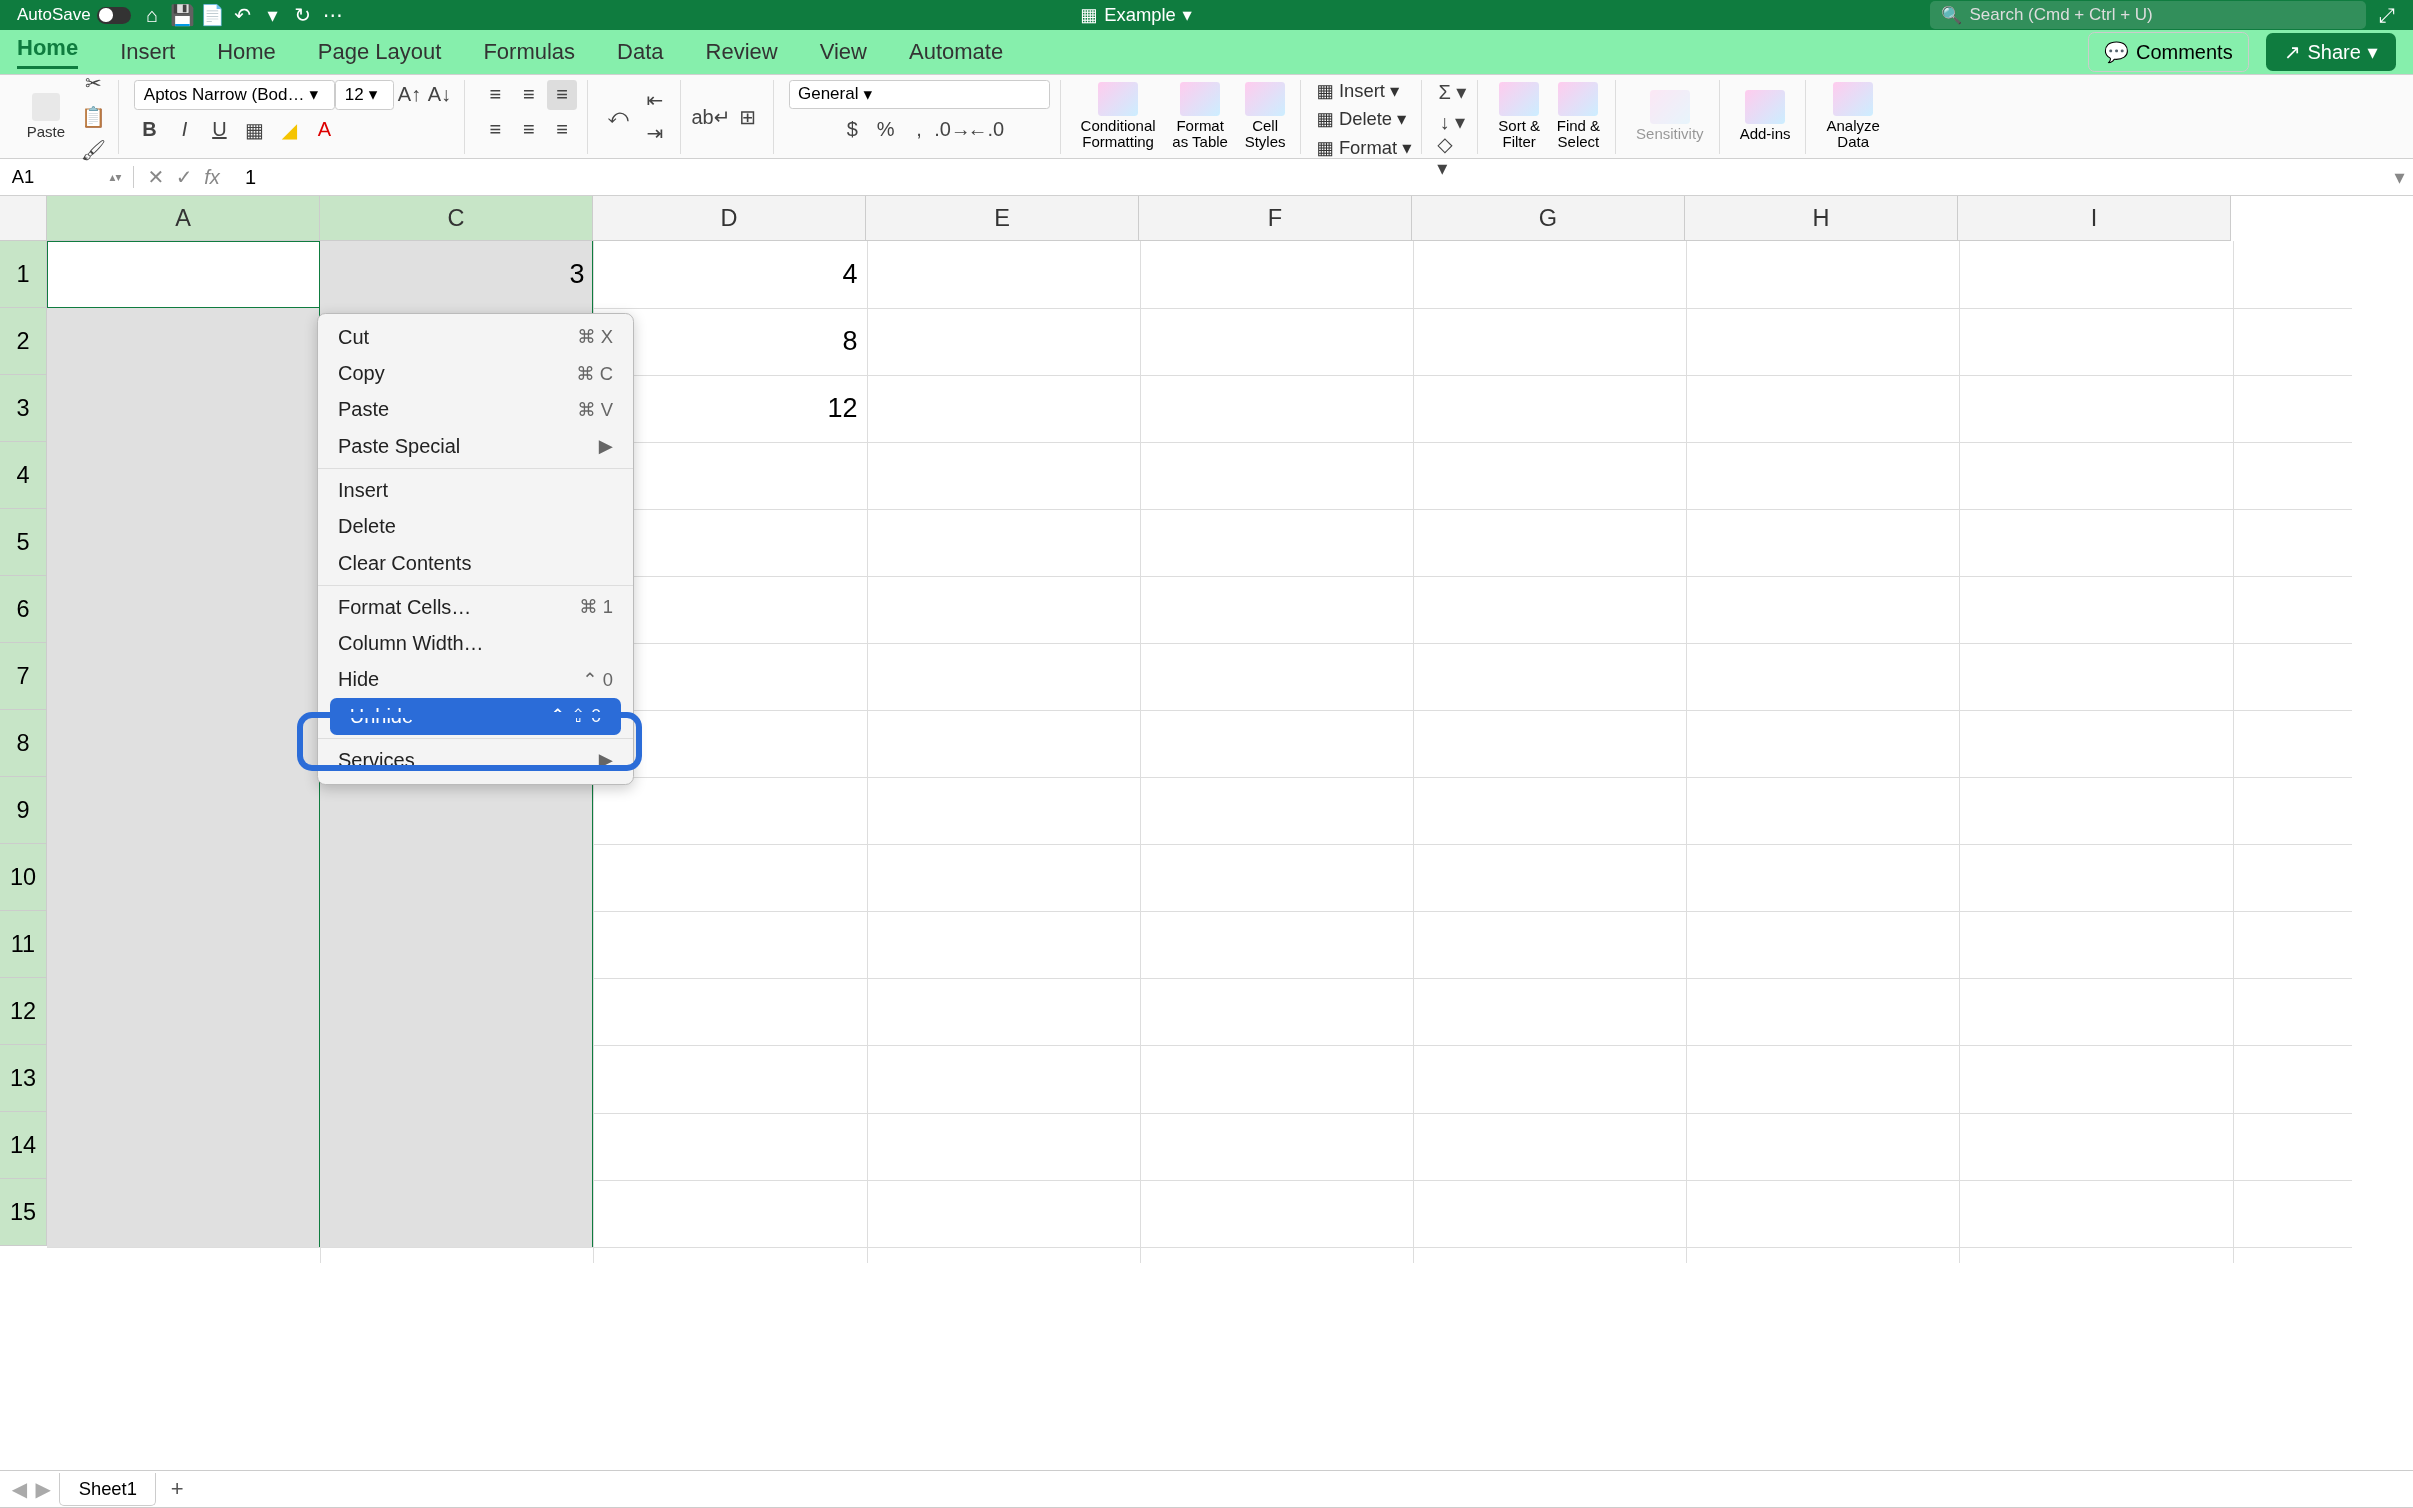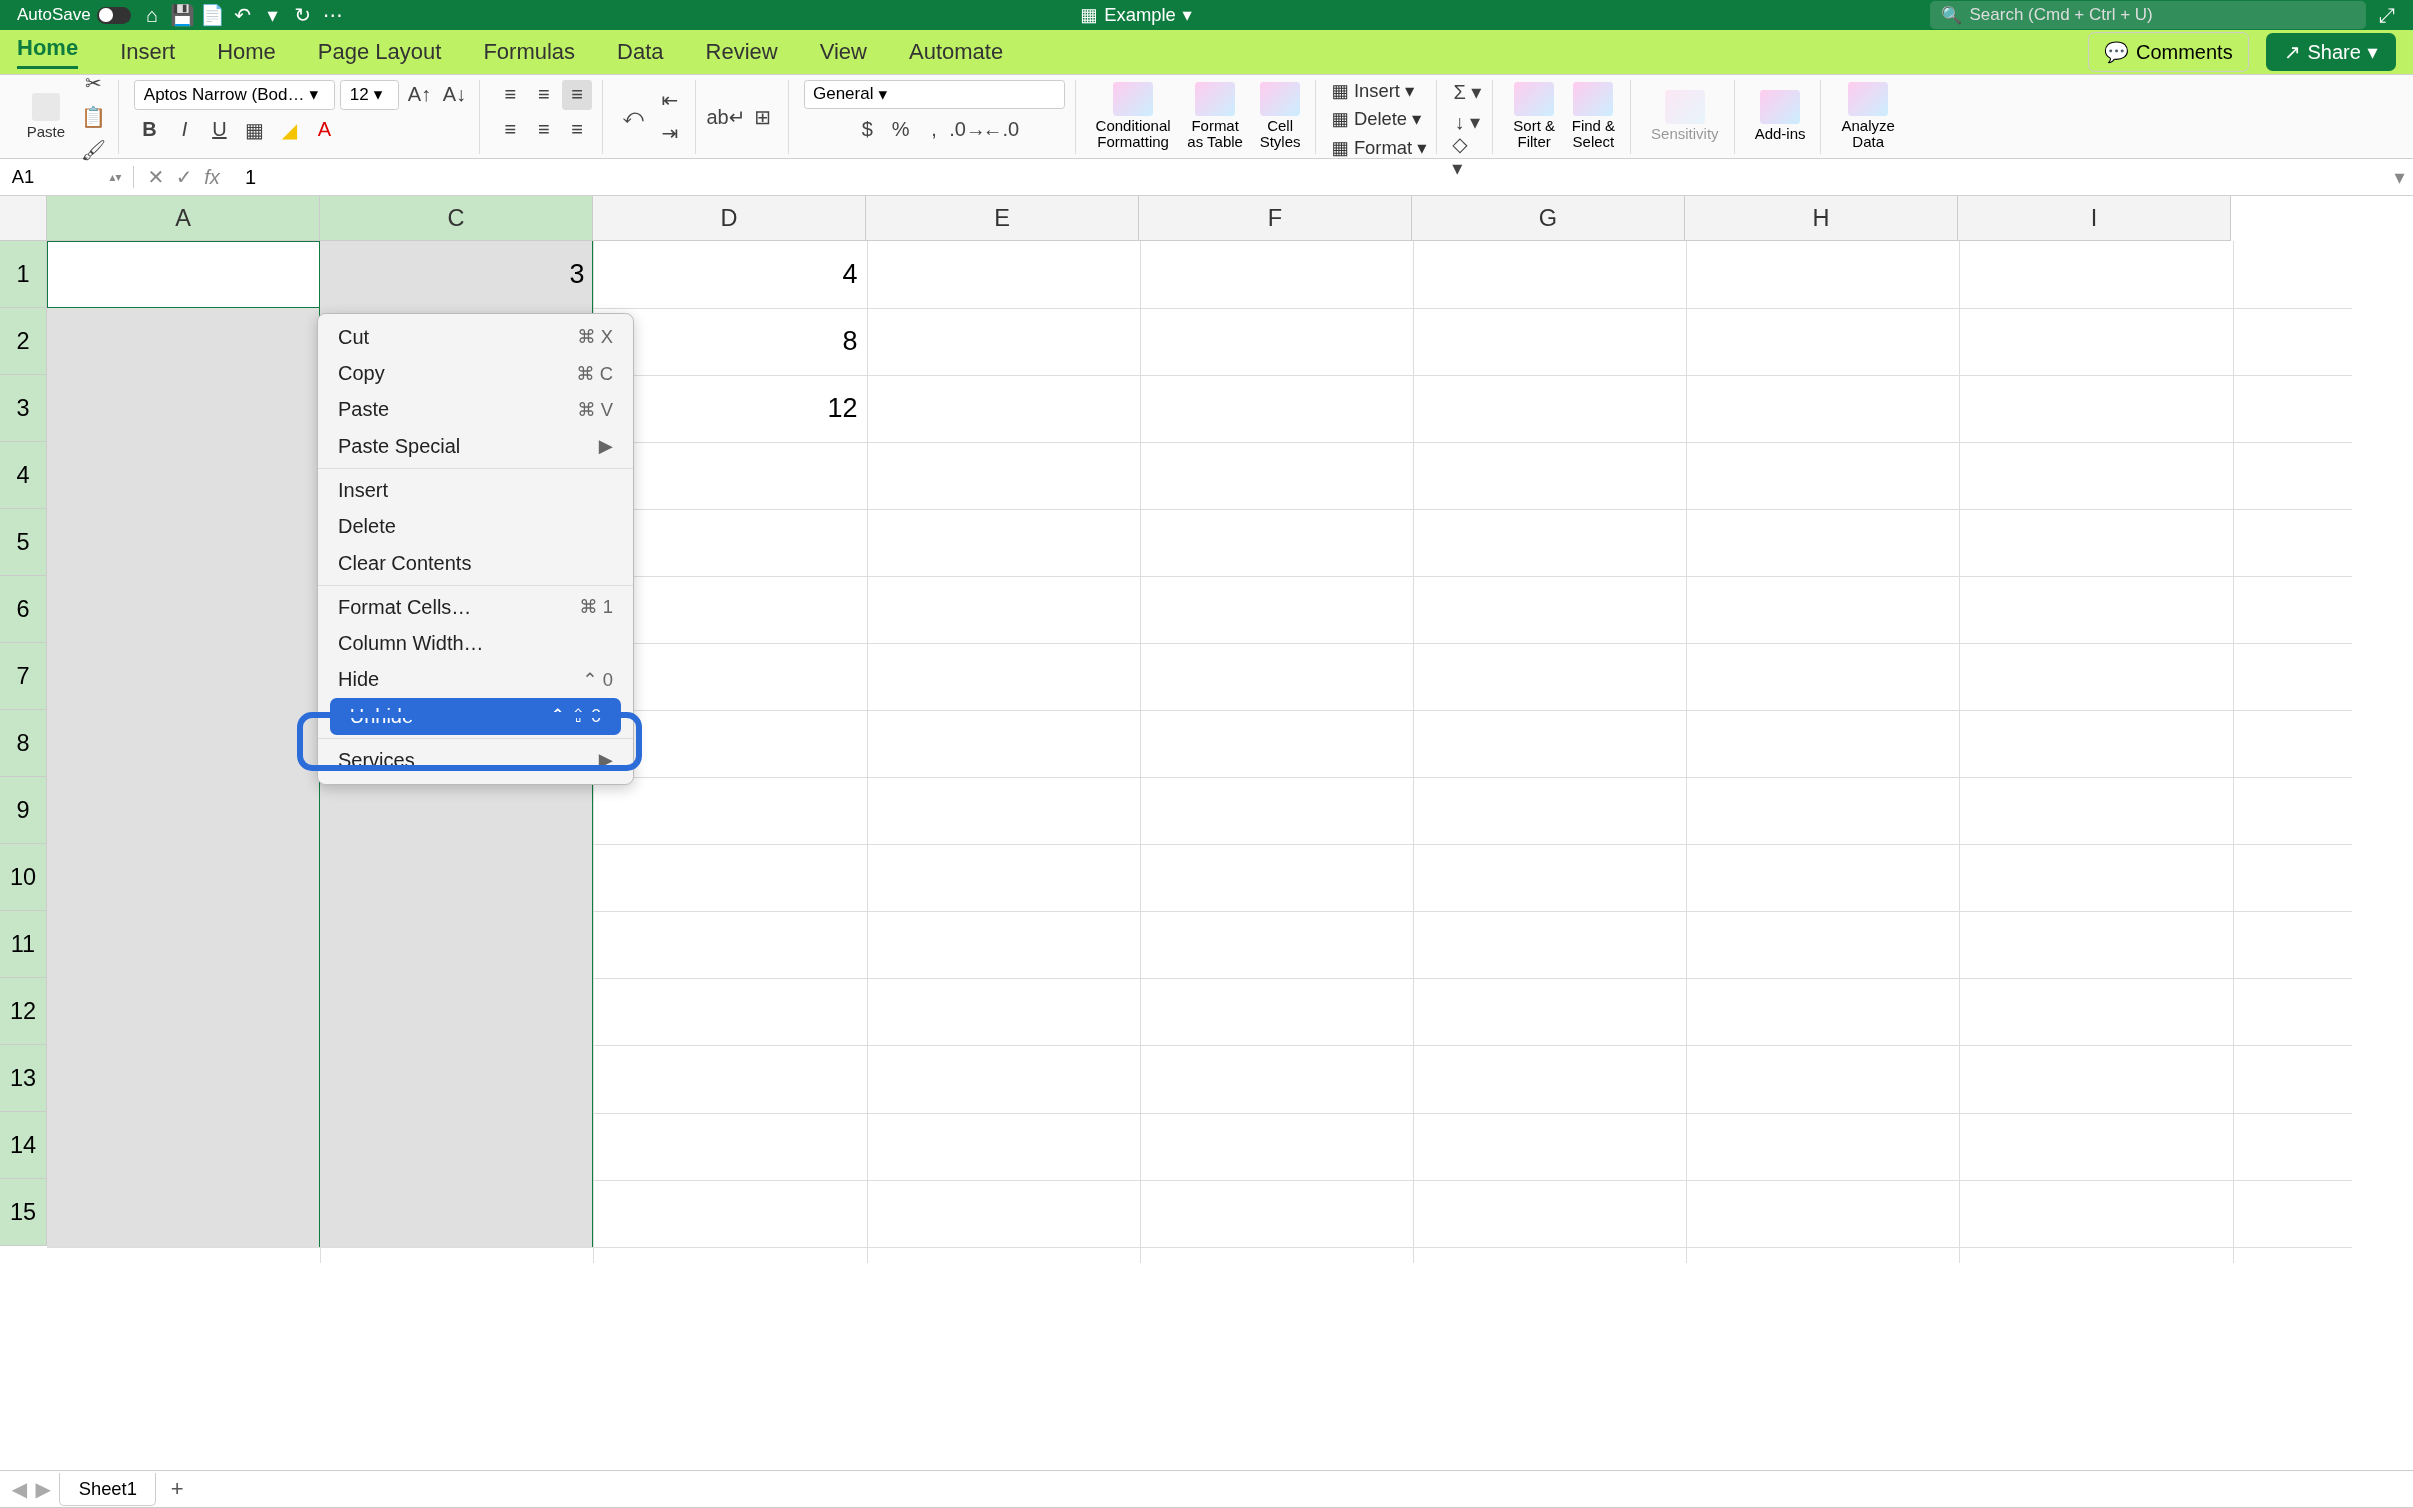--- a/index.html
+++ b/index.html
@@ -4,21 +4,21 @@
 <style>
 *{box-sizing:border-box;margin:0;padding:0;font-family:-apple-system,BlinkMacSystemFont,"Segoe UI",sans-serif}
 body{width:2413px;height:1508px;background:#fff;overflow:hidden;font-size:20px}
 .titlebar{height:30px;background:#0f7c3f;display:flex;align-items:center;color:#fff;padding:0 17px;gap:11.7px}
 .autosave{display:flex;align-items:center;gap:6.7px;font-size:17px}
 .toggle{width:34px;height:17px;background:#333;border-radius:8.4px;position:relative}
 .toggle::after{content:"";position:absolute;left:1.7px;top:1.7px;width:13.4px;height:13.4px;background:#fff;border-radius:50%}
 .tb-icon{width:18.4px;height:18.4px;display:flex;align-items:center;justify-content:center;color:#fff}
 .tb-center{flex:1;display:flex;align-items:center;justify-content:center;gap:6.7px;font-size:18.4px}
 .searchbox{background:rgba(255,255,255,.15);border-radius:5px;padding:3.4px 11.7px;color:#ddd;font-size:17px;width:436px;display:flex;align-items:center;gap:6.7px}
-.tabs{height:45px;background:#bef264;border-bottom:0.8px solid #d0d0d0;display:flex;align-items:center;padding:8px 17px;gap:42px}
+.tabs{height:45px;background:#86efac;border-bottom:0.8px solid #d0d0d0;display:flex;align-items:center;padding:8px 17px;gap:42px}
 .tab{font-size:22px;color:#333;cursor:pointer}
 .tab.active{color:#0f7c3f;border-bottom:3.4px solid #0f7c3f;padding-bottom:5px;font-weight:600}
 .tabs-right{margin-left:auto;display:flex;gap:17px;align-items:center}
 .comments-btn{border:0.8px solid #ccc;border-radius:6.7px;padding:6.7px 15px;display:flex;align-items:center;gap:6.7px;font-size:20px}
 .share-btn{background:#0f7c3f;color:#fff;border-radius:6.7px;padding:6.7px 18.4px;display:flex;align-items:center;gap:6.7px;font-size:20px}
 .ribbon{height:84px;background:#fafafa;border-bottom:0.8px solid #d0d0d0;display:flex;align-items:center;padding:0 10px;gap:5px}
 .rgroup{height:74px;border-right:0.8px solid #ddd;padding:0 10px;display:flex;align-items:center;gap:6.7px}
 .vbtn{display:flex;flex-direction:column;align-items:center;justify-content:center;gap:1.7px;padding:3.4px 6.7px;font-size:15px;color:#333}
 .vbtn .ic{width:28.5px;height:28.5px;background:#e8e8e8;border-radius:3.4px}
 .dd{border:0.8px solid #ccc;border-radius:3.4px;padding:3.4px 8.4px;font-size:17px;display:flex;align-items:center;gap:5px;background:#fff}
@@ -116,21 +116,21 @@
         <div class="ic"></div>
         <span>Paste</span>
       </div>
     <div style="display:flex;flex-direction:column;gap:3.4px">
       <span class="smallbtn">✂</span>
       <span class="smallbtn">📋</span>
       <span class="smallbtn">🖌</span>
     </div>
   </div>
   <div class="rgroup" style="flex-direction:column;align-items:flex-start;gap:5px">
-    <div style="display:flex;gap:5px">
+    <div style="display:flex;">
       <div class="dd fontname">
           <span>Aptos Narrow (Bod…</span>
           <span>▾</span>
         </div>
       <div class="dd fontsize">
           <span>12</span>
           <span>▾</span>
         </div>
       <span class="smallbtn">A↑</span>
       <span class="smallbtn">A↓</span>

